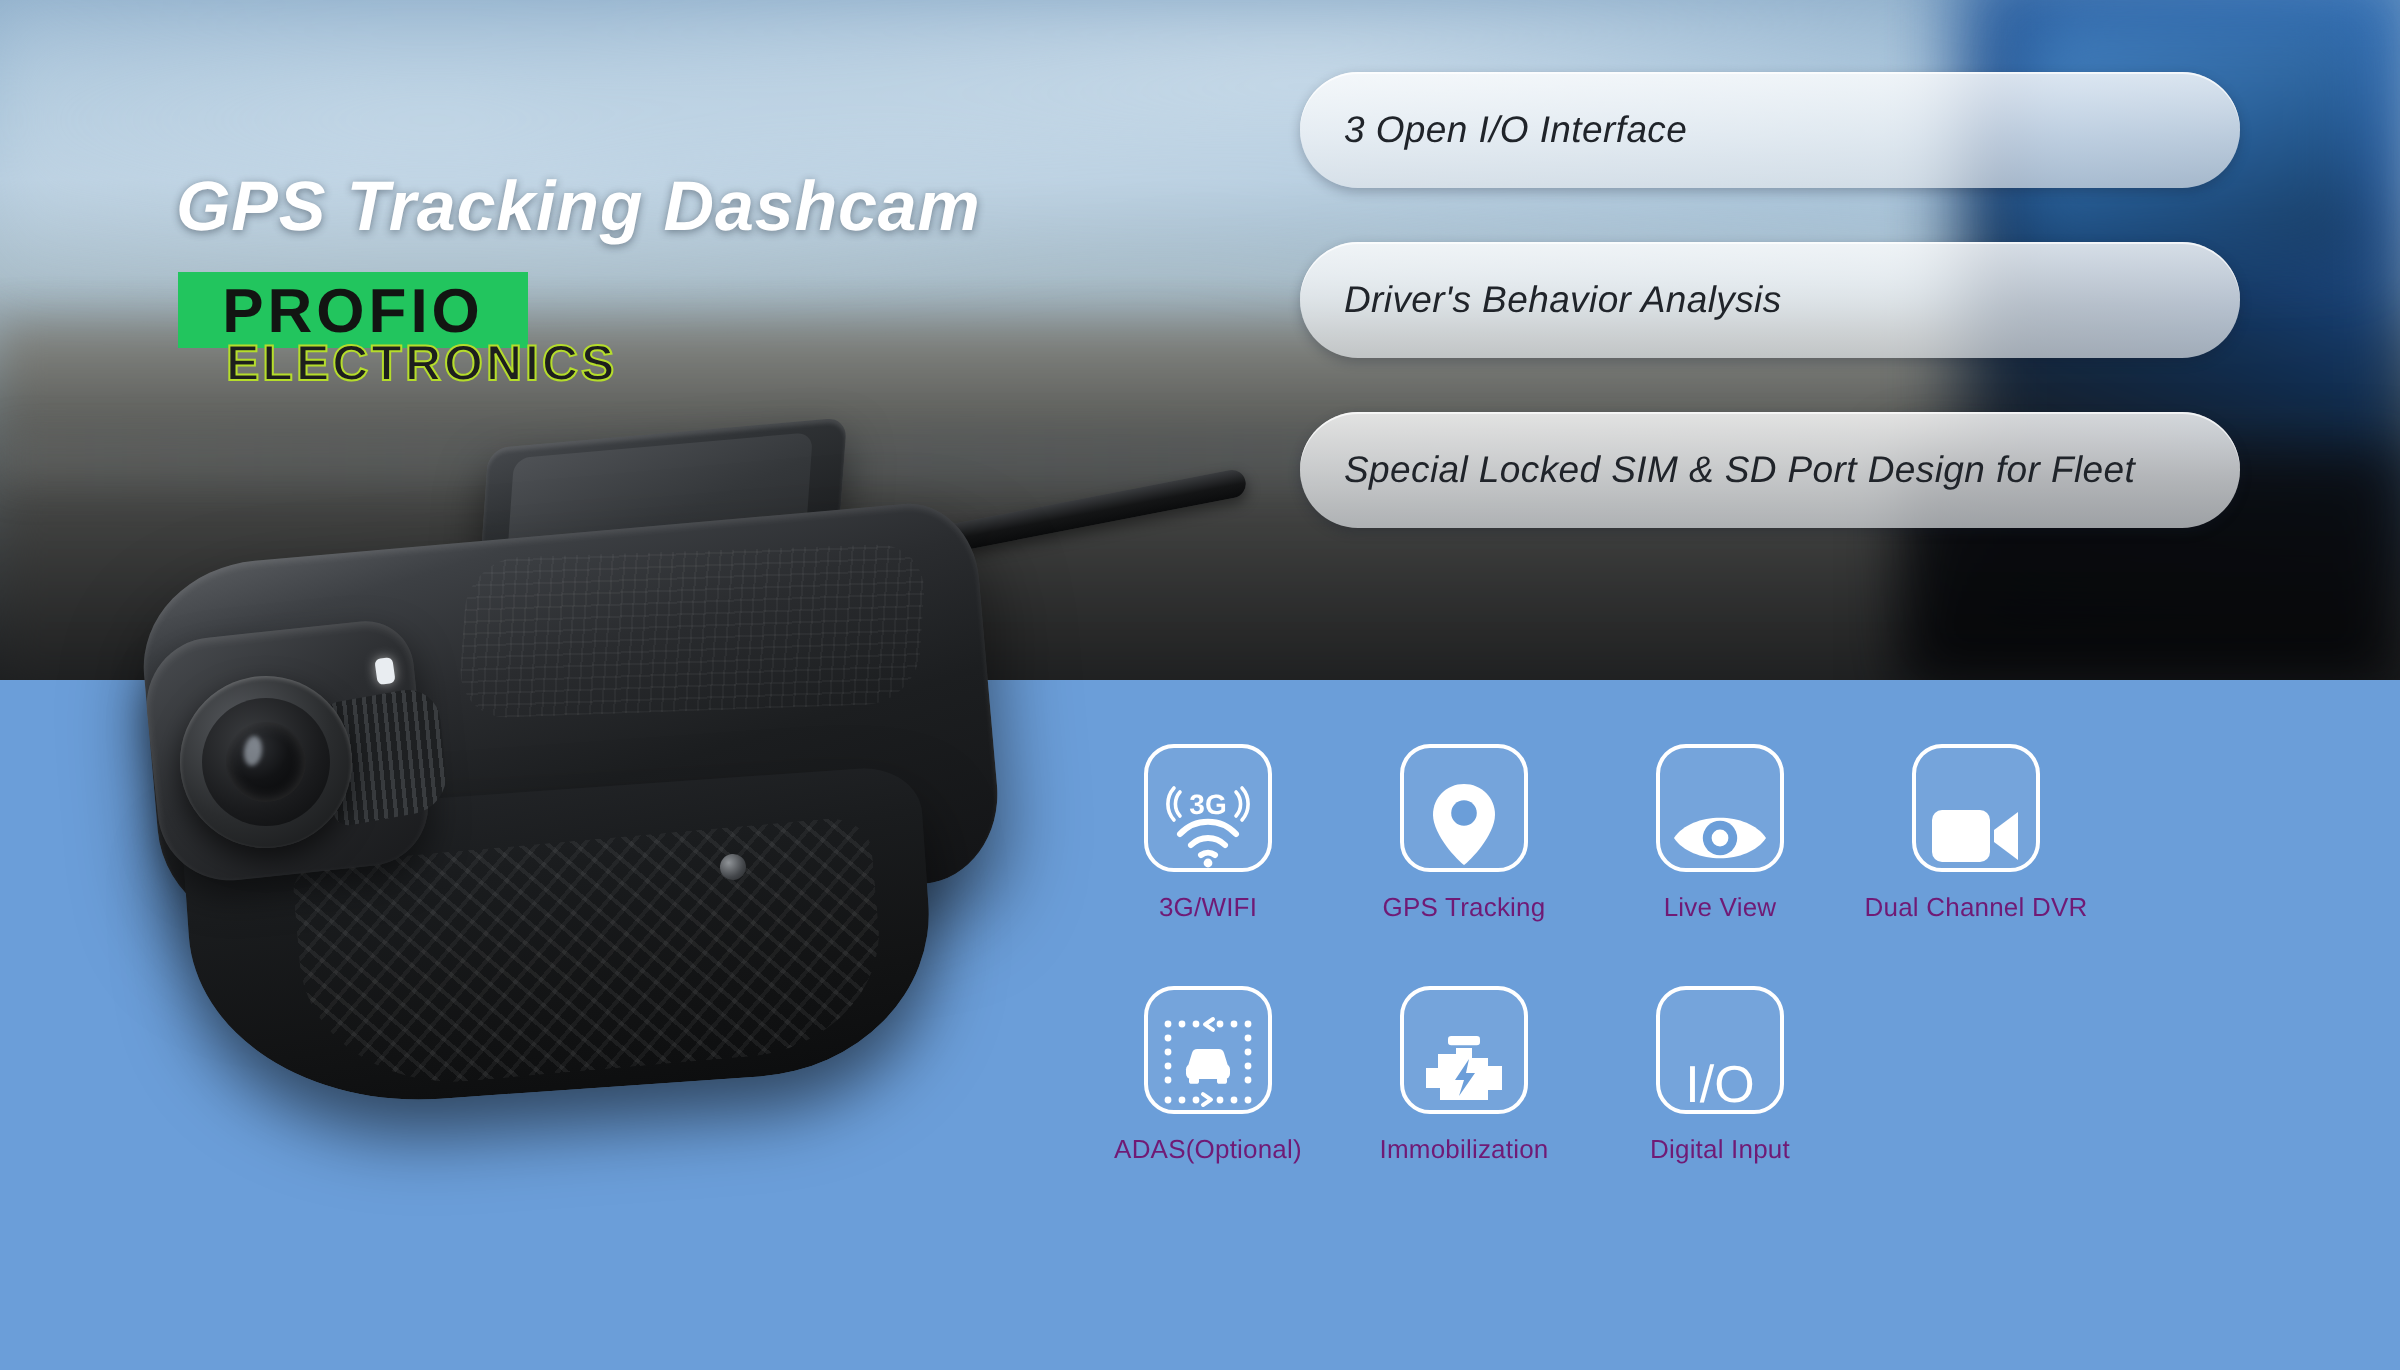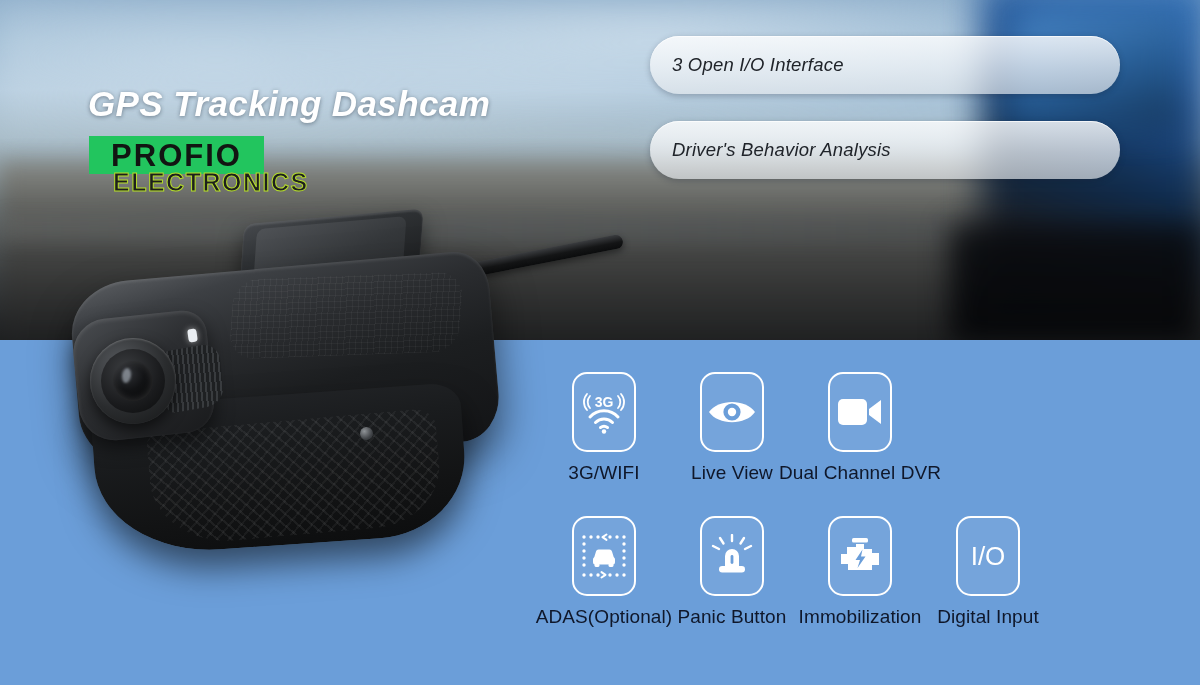--- a/index.html
+++ b/index.html
@@ -211,28 +211,28 @@
   
   .icon-grid {
     position:absolute; left:540px; top:372px; width:640px;
   }
   .icon-row { display:flex; align-items:flex-start; }
   .icon-row.row2 { margin-top:32px; }
   .icon-cell {
     width:128px; display:flex; flex-direction:column; align-items:center;
   }
   .icon-tile {
-    width:64px; height:80px; border:2.2px solid #ffffff; border-radius:15px;
+    width:64px; height:64px; border:2.2px solid #ffffff; border-radius:15px;
     background:rgba(255,255,255,.07);
-    display:flex; align-items:center; justify-content:center;
+    display:flex; align-items:flex-end; justify-content:center;
     position:relative;
   }
   .icon-tile svg { display:block; }
   .icon-label {
-    margin-top:10px; font-size:19px; color:#0f172a;
+    margin-top:10px; font-size:13px; color:#701a75;
     white-space:nowrap; letter-spacing:.1px; text-align:center;
   }
   .io-text { font-size:26px; color:#fff; letter-spacing:0px; line-height:1; }
 </style>
 </head>
 <body>
 
 <div class="banner">
 
   <div class="photo-bg">
@@ -269,20 +269,23 @@
     <div class="dc-led"></div>
     <div class="dc-dot"></div>
   </div>
 
   <div class="pill pill-1">
     <span class="pill-text">3 Open I/O Interface</span>
   </div>
   <div class="pill pill-2">
     <span class="pill-text">Driver's Behavior Analysis</span>
   </div>
+  <div class="pill pill-3">
+    <span class="pill-text">Special Locked SIM &amp; SD Port Design for Fleet</span>
+  </div>
 
   <div class="icon-grid">
 
     <div class="icon-row row1">
 
       <div class="icon-cell">
         <div class="icon-tile">
           <svg width="46" height="44" viewBox="0 0 46 44">
             <text x="23" y="17" font-family="Liberation Sans, sans-serif" font-size="14" font-weight="bold" fill="#fff" text-anchor="middle">3G</text>
             <path d="M9 6 A9 9 0 0 0 9 18" fill="none" stroke="#fff" stroke-width="1.8" stroke-linecap="round"></path>
@@ -291,20 +294,29 @@
             <path d="M40 4 A12 12 0 0 1 40 20" fill="none" stroke="#fff" stroke-width="1.8" stroke-linecap="round"></path>
             <path d="M9 27 A19 19 0 0 1 37 27" fill="none" stroke="#fff" stroke-width="3" stroke-linecap="round"></path>
             <path d="M14.5 32.5 A12 12 0 0 1 31.5 32.5" fill="none" stroke="#fff" stroke-width="3" stroke-linecap="round"></path>
             <path d="M19.5 37.5 A6 6 0 0 1 26.5 37.5" fill="none" stroke="#fff" stroke-width="3" stroke-linecap="round"></path>
             <circle cx="23" cy="41.5" r="2.2" fill="#fff"></circle>
           </svg>
         </div>
         <div class="icon-label">3G/WIFI</div>
       </div>
 
+      <div class="icon-cell">
+        <div class="icon-tile">
+          <svg width="34" height="44" viewBox="0 0 34 44">
+            <path d="M17 2 C8.2 2 1.5 8.8 1.5 17.4 C1.5 27.5 14 40.5 17 42.5 C20 40.5 32.5 27.5 32.5 17.4 C32.5 8.8 25.8 2 17 2 Z" fill="#fff"></path>
+            <circle cx="17" cy="16.5" r="6.4" fill="#6b9ed9"></circle>
+          </svg>
+        </div>
+        <div class="icon-label">GPS Tracking</div>
+      </div>
 
 
       <div class="icon-cell">
         <div class="icon-tile">
           <svg width="48" height="30" viewBox="0 0 48 30">
             <path d="M1 15 C10 1.5 38 1.5 47 15 C38 28.5 10 28.5 1 15 Z" fill="#fff"></path>
             <circle cx="24" cy="15" r="8.6" fill="#6b9ed9"></circle>
             <circle cx="24" cy="15" r="4.2" fill="#fff"></circle>
           </svg>
         </div>
@@ -355,37 +367,20 @@
             <path d="M21.5 40.1 L25.5 42.8 L21.5 45.5" fill="none" stroke="#fff" stroke-width="2" stroke-linecap="round" stroke-linejoin="round"></path>
             <path d="M14 26 L16 19.5 C16.4 18.2 17.3 17.5 18.6 17.5 L29.4 17.5 C30.7 17.5 31.6 18.2 32 19.5 L34 26 Z" fill="#fff"></path>
             <rect x="13" y="25" width="22" height="7.5" rx="2.6" fill="#fff"></rect>
             <rect x="14.5" y="31.5" width="5" height="3.4" rx="1.3" fill="#fff"></rect>
             <rect x="28.5" y="31.5" width="5" height="3.4" rx="1.3" fill="#fff"></rect>
           </svg>
         </div>
         <div class="icon-label">ADAS(Optional)</div>
       </div>
 
-      <div class="icon-cell">
-        <div class="icon-tile">
-          <svg width="44" height="44" viewBox="0 0 44 44">
-            <g stroke="#fff" stroke-width="2.4" stroke-linecap="round">
-              <path d="M22 1 L22 7"></path>
-              <path d="M10 4 L13.5 9.5"></path>
-              <path d="M34 4 L30.5 9.5"></path>
-              <path d="M3 12 L9 15"></path>
-              <path d="M41 12 L35 15"></path>
-            </g>
-            <path d="M15 33 L15 22 A7 7 0 0 1 29 22 L29 33 Z" fill="#fff"></path>
-            <rect x="20.6" y="21" width="2.8" height="9" rx="1.4" fill="#6b9ed9"></rect>
-            <rect x="9" y="32" width="26" height="6.5" rx="3.2" fill="#fff"></rect>
-          </svg>
-        </div>
-        <div class="icon-label">Panic Button</div>
-      </div>
 
       <div class="icon-cell">
         <div class="icon-tile">
           <svg width="48" height="38" viewBox="0 0 48 38">
             <rect x="16" y="1" width="16" height="4.6" rx="1.6" fill="#fff"></rect>
             <path d="M11 10 L20 10 L20 7 L28 7 L28 12 L36 12 L36 16 L43 16 L43 28 L36 28 L36 33
                      L12 33 L12 27 L5 27 L5 17 L11 17 Z" fill="#fff"></path>
             <path d="M26.5 12.5 L19.5 23 L24 23 L21.5 31 L29.5 19.5 L25 19.5 Z" fill="#6b9ed9"></path>
           </svg>
         </div>

